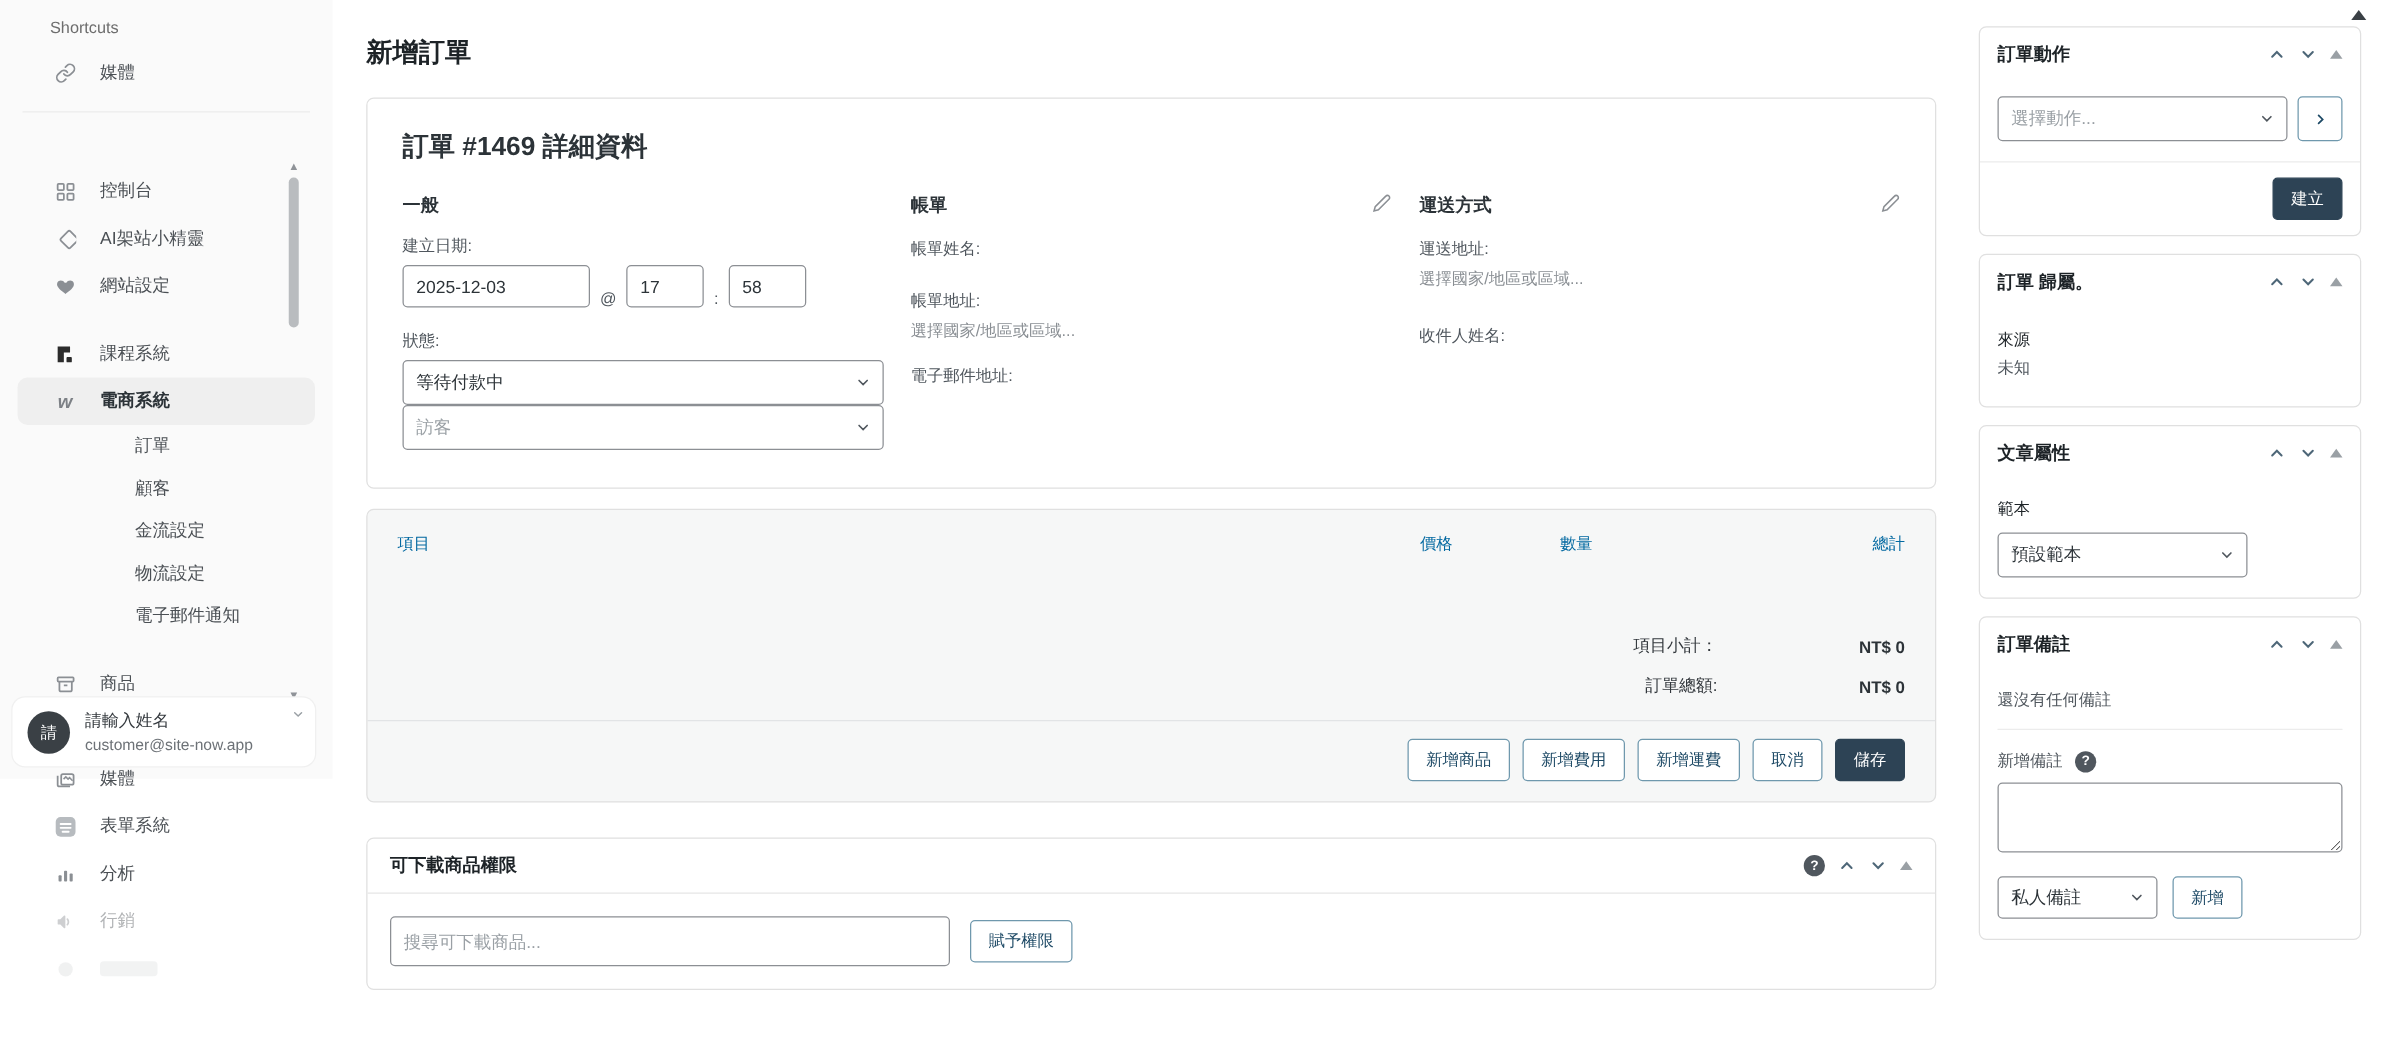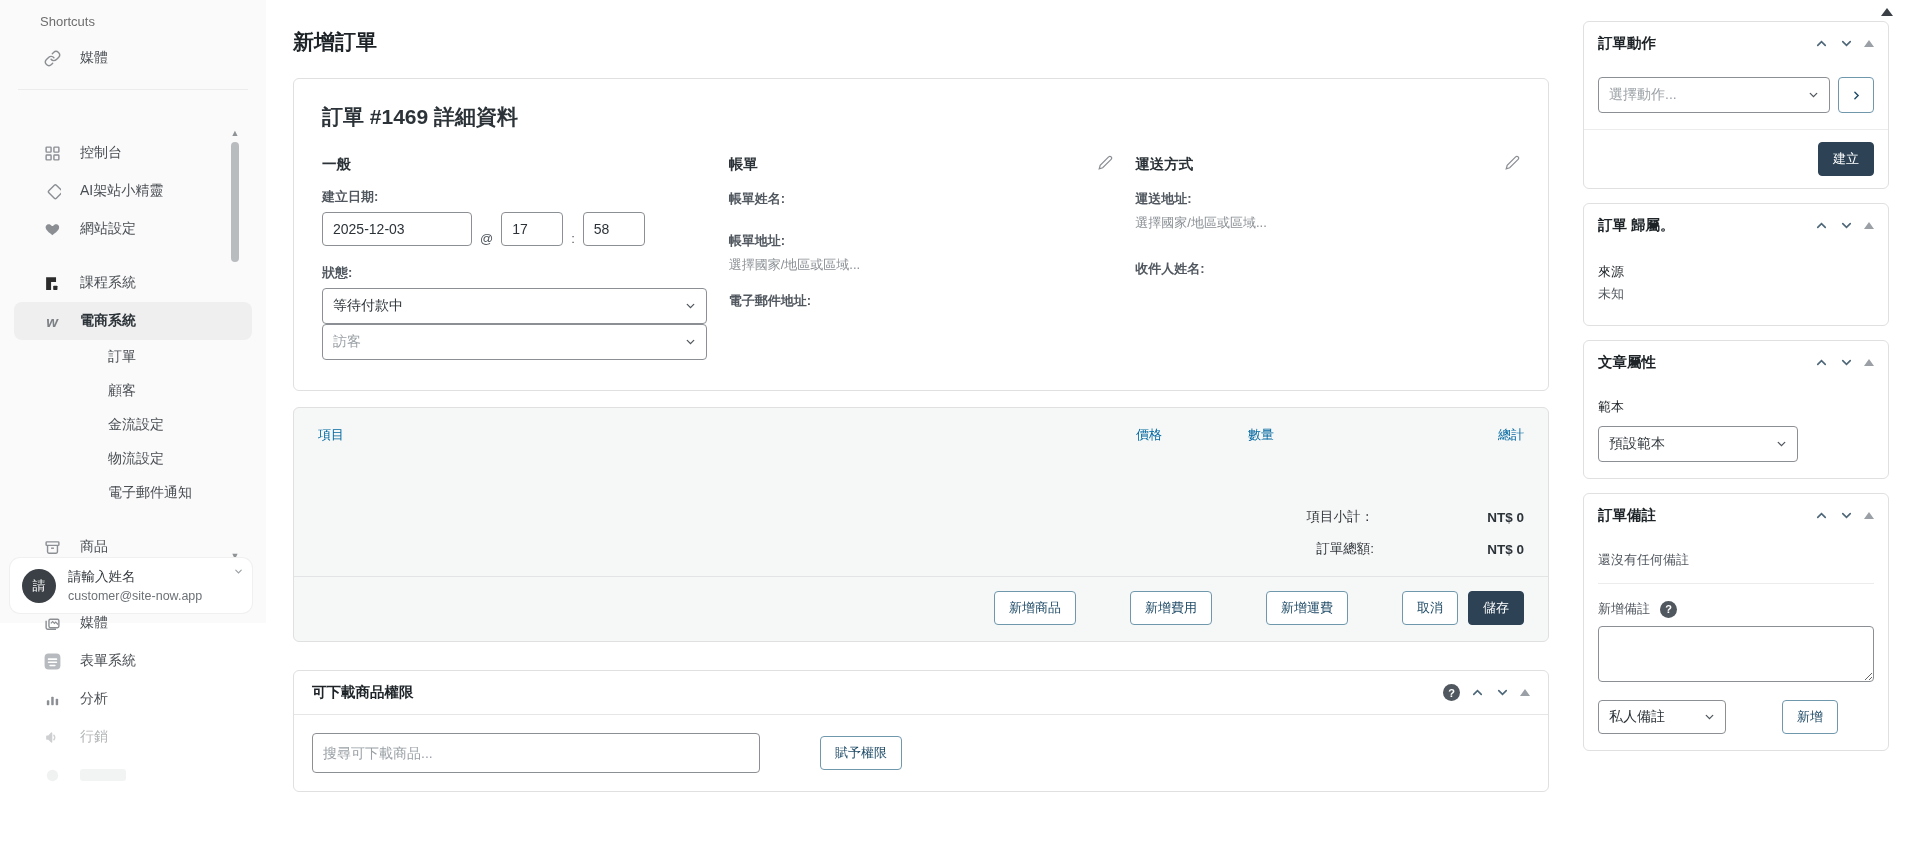--- a/index.html
+++ b/index.html
@@ -35,21 +35,21 @@
   .content-col { width:1256px; flex:0 0 1256px; }
   .page-title { font-size:21px; font-weight:bold; color:#1d2327; margin:10px 0 22px 0; }
   .panel { background:#fff; border:1px solid #e0e0e0; border-radius:6px; }
   .order-panel { padding:24px 28px 30px 28px; }
   .panel-h1 { font-size:21px; font-weight:bold; color:#2c3338; margin-bottom:24px; }
   .cols3 { display:flex; gap:22px; }
   .col { flex:1; min-width:0; }
   .col-head { display:flex; align-items:flex-start; justify-content:space-between; margin-bottom:14px; }
   .col-heading { font-size:14.5px; font-weight:bold; color:#2c3338; }
   .pencil { color:#8b8f94; cursor:pointer; }
-  .f-label { font-size:13px; color:#50575e; margin:12px 0 6px 0;font-weight:bold; }
+  .f-label { font-size:13px; color:#50575e; margin:12px 0 6px 0; }
   .f-static { font-size:13px; color:#8a8f94; margin:2px 0 6px 0; }
   .inp { border:1px solid #8c8f94; border-radius:4px; height:34px; padding:0 10px; font-size:14px; color:#2c3338; font-family:inherit; background:#fff; }
   .date-row { display:flex; align-items:flex-end; gap:8px; }
   .date-inp { width:150px; }
   .tiny-inp { width:62px; }
   .sep { color:#50575e; font-size:13px; }
   .selectbox { position:relative; border:1px solid #8c8f94; border-radius:4px; height:36px; display:flex; align-items:center; padding:0 30px 0 10px; font-size:14px; color:#2c3338; background:#fff; cursor:pointer; }
   .selectbox .chev { position:absolute; right:9px; top:50%; transform:translateY(-50%); color:#50575e; }
   .selectbox.placeholder { color:#9aa0a5; }
   .full { width:100%; }
@@ -62,21 +62,21 @@
   .ih-qty { width:112px; text-align:right; }
   .ih-total { width:250px; text-align:right; }
   .items-empty { height:40px; }
   .totals { padding:0 24px 18px 24px; }
   .t-row { display:flex; justify-content:flex-end; align-items:center; margin-top:14px; }
   .t-label { font-size:13.5px; color:#32373c; }
   .t-value { width:150px; text-align:right; font-size:13.5px; font-weight:bold; color:#2c3338; }
   .items-div { height:1px; background:#e2e4e6; }
   .items-actions { display:flex; justify-content:flex-end; gap:10px; padding:14px 24px 16px 24px; }
   .btn { font-family:inherit; font-size:13px; border-radius:4px; padding:7px 14px; cursor:pointer; }
-  .btn-outline { background:#fff; border:1px solid #6f98ad; color:#1e4a66;margin-left:44px; }
+  .btn-outline { background:#fff; border:1px solid #6f98ad; color:#1e4a66; }
   .btn-solid { background:#2d4355; border:1px solid #2d4355; color:#fff; }
 
   
   .dl-panel { margin-top:28px; }
   .dl-head { display:flex; align-items:center; padding:12px 18px; border-bottom:1px solid #e6e6e6; }
   .dl-title { flex:1; font-size:14.5px; font-weight:bold; color:#1d2327; }
   .head-icons { display:flex; align-items:center; gap:10px; color:#4e6778; }
   .qmark { width:17px; height:17px; border-radius:50%; background:#50575e; color:#fff; font-size:11px; font-weight:bold; display:inline-flex; align-items:center; justify-content:center; }
   .tri-up { width:0; height:0; border-left:5px solid transparent; border-right:5px solid transparent; border-bottom:7px solid #9aa0a5; }
   .dl-body { display:flex; align-items:center; gap:16px; padding:18px; }

